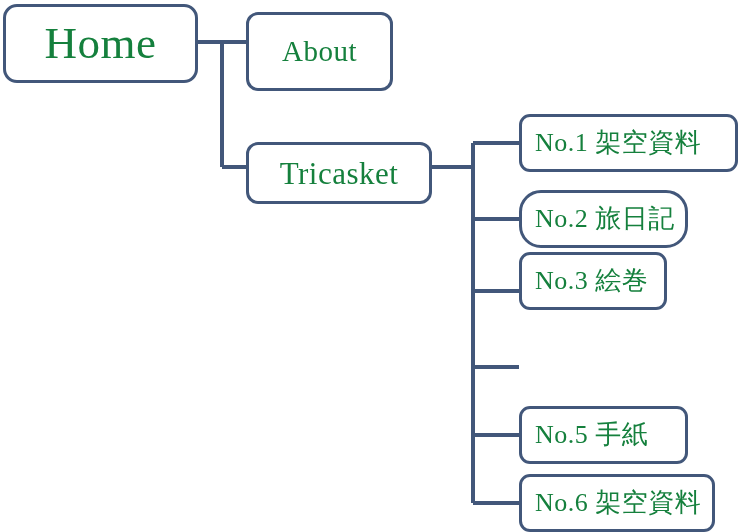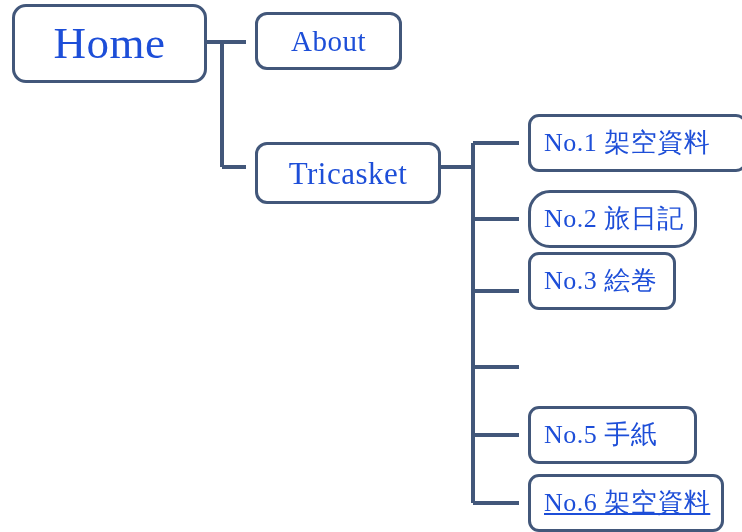--- a/index.html
+++ b/index.html
@@ -28,24 +28,23 @@
   }
   .node {
     position: absolute;
     box-sizing: border-box;
     border: 3px solid #42577a;
     border-radius: 12px;
     background: #ffffff;
     display: flex;
     align-items: center;
     justify-content: center;
-    color: #1d4ed8;
+    color: #15803d;
     white-space: nowrap;
     z-index: 2;
-    margin-left: 9px;
   }
   .node-label {
     display: block;
     line-height: 1;
     letter-spacing: 0.5px;
   }
   .node-home {
     left: 3px;
     top: 4px;
     width: 195px;
@@ -53,21 +52,21 @@
     border-radius: 14px;
     border-width: 3px;
   }
   .node-home .node-label {
     font-size: 45px;
   }
   .node-about {
     left: 246px;
     top: 12px;
     width: 147px;
-    height: 58px;
+    height: 79px;
   }
   .node-about .node-label {
     font-size: 29px;
   }
   .node-tricasket {
     left: 246px;
     top: 142px;
     width: 186px;
     height: 62px;
   }
@@ -82,21 +81,21 @@
     justify-content: flex-start;
   }
   .node-child .node-label {
     font-size: 26px;
   }
   .child-1 { top: 114px; width: 219px; }
   .child-2 { top: 190px; width: 169px; border-radius: 22px; }
   .child-3 { top: 252px; width: 148px; }
   .child-4 { top: 338px; width: 121px; }
   .child-5 { top: 406px; width: 169px; }
-  .child-6 { top: 474px; width: 196px; text-decoration: underline; }
+  .child-6 { top: 474px; width: 196px; }
 </style>
 </head>
 <body>
 
 <div id="sitemap-canvas">
 
   <svg id="connector-layer" viewBox="0 0 742 532" width="742" height="532" xmlns="http://www.w3.org/2000/svg">
     <g fill="none" stroke="#42577a" stroke-width="4" stroke-linecap="butt">
 
       <path d="M198,42 L246,42"></path>

